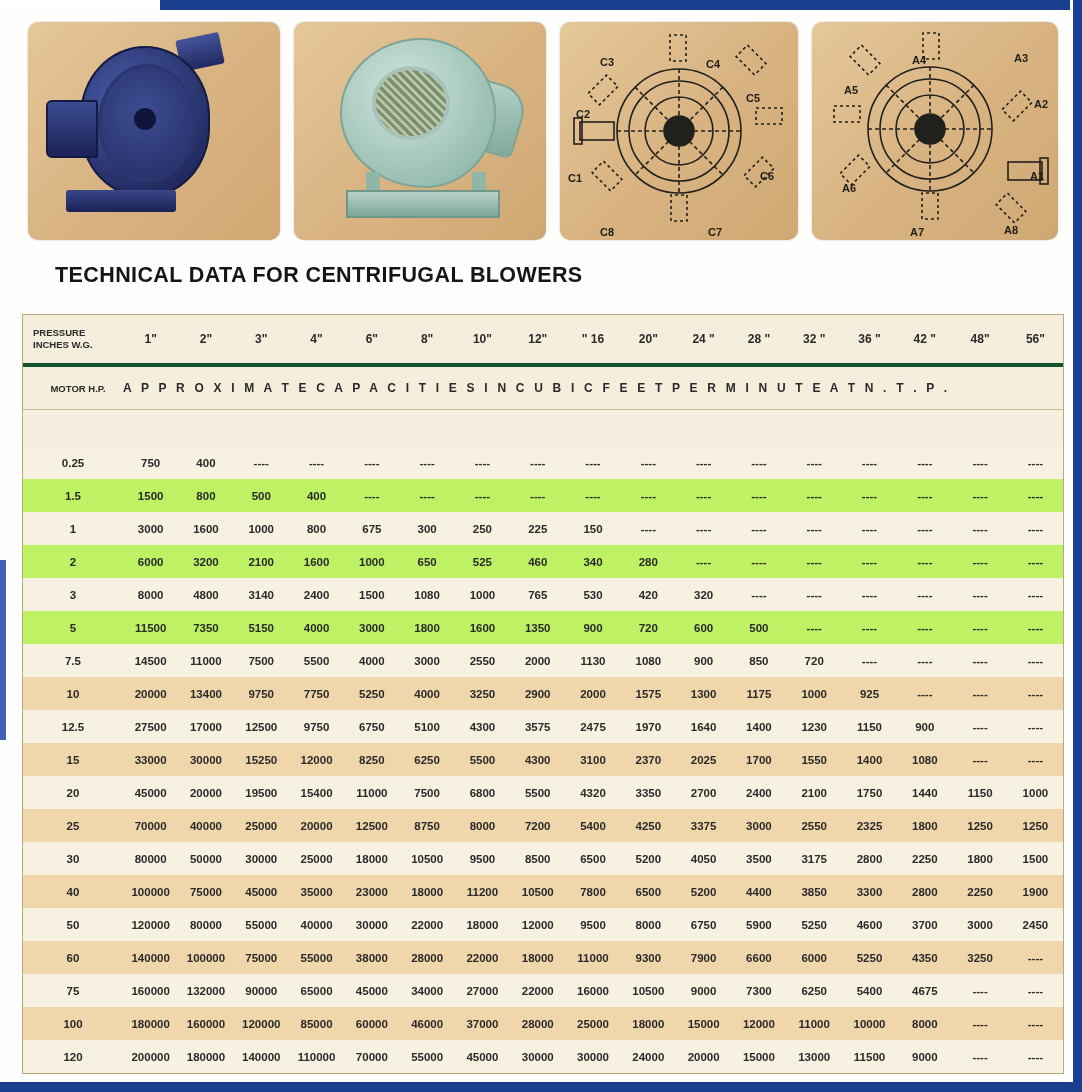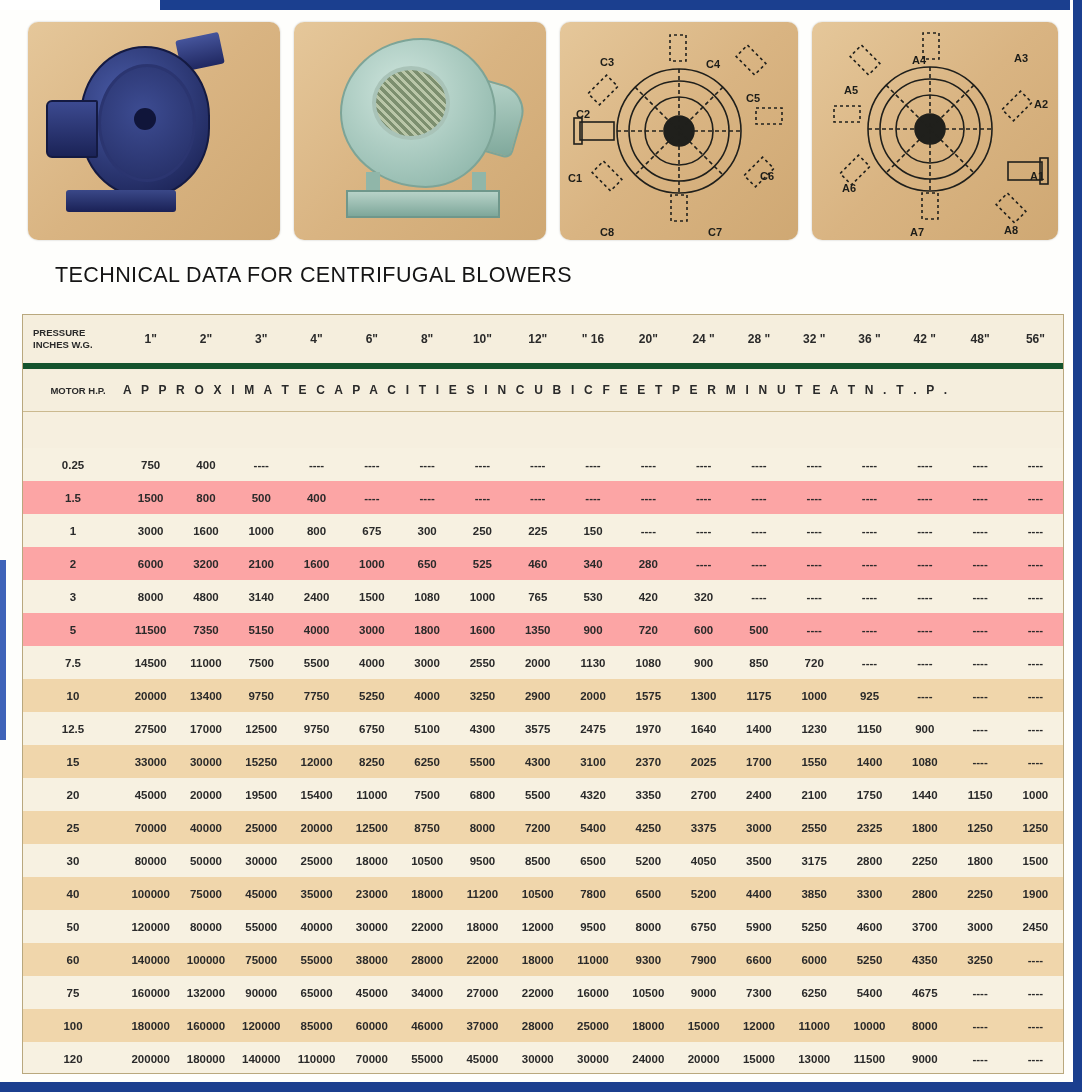--- a/index.html
+++ b/index.html
@@ -171,21 +171,21 @@
 
   
   .diag { position: absolute; inset: 0; }
 
   
   .heading {
     position: absolute;
     top: 263px;
     left: 55px;
     font-size: 21.5px;
-    font-weight: normal;
+    font-weight: bold;
     letter-spacing: .4px;
     color: #151515;
   }
 
   
   .table-wrap {
     position: absolute;
     top: 314px;
     left: 22px;
     width: 1040px;
@@ -205,21 +205,21 @@
     font-weight: bold;
     color: #2a2a2a;
     padding: 0;
     height: 33px;
     white-space: nowrap;
   }
   tr.hdr-press td {
     height: 48px;
     font-size: 12px;
     background: #f5eedd;
-    border-bottom: 6px solid #14532d;
+    border-bottom: 4px solid #14532d;
     margin-top: 14px;
   }
   tr.hdr-press td.lbl {
     font-size: 9.5px;
     line-height: 12px;
     text-align: left;
     padding-left: 10px;
   }
   tr.hdr-sub td {
     height: 42px;
@@ -232,21 +232,21 @@
     padding-left: 10px;
   }
   tr.hdr-sub td.cap {
     font-size: 12px;
     letter-spacing: 3.2px;
     text-align: left;
   }
   tr.spacer td { height: 36px; background: #f6efdf; }
 
   tr.r-light td { background: #f7f1e1; }
-  tr.r-dark  td { background: #fca5a5; }
+  tr.r-dark  td { background: #bef264; }
   tr.r-mid   td { background: #f0d6ab; }
 
   td.first { font-size: 11.5px; }
 </style>
 </head>
 <body>
 
 <div class="page">
 
   <div class="edge-top"></div>

